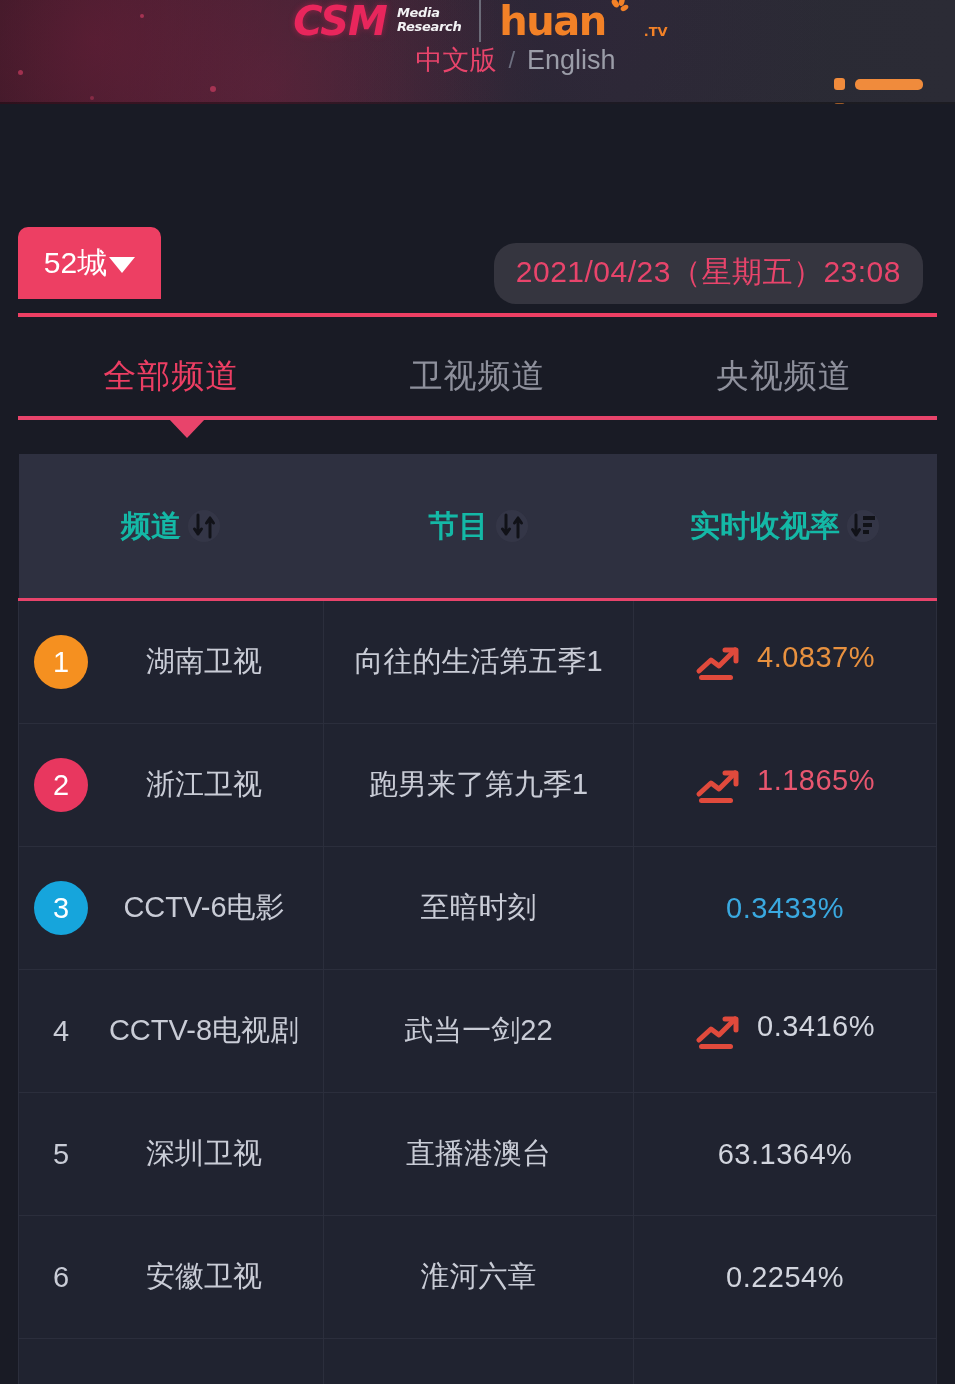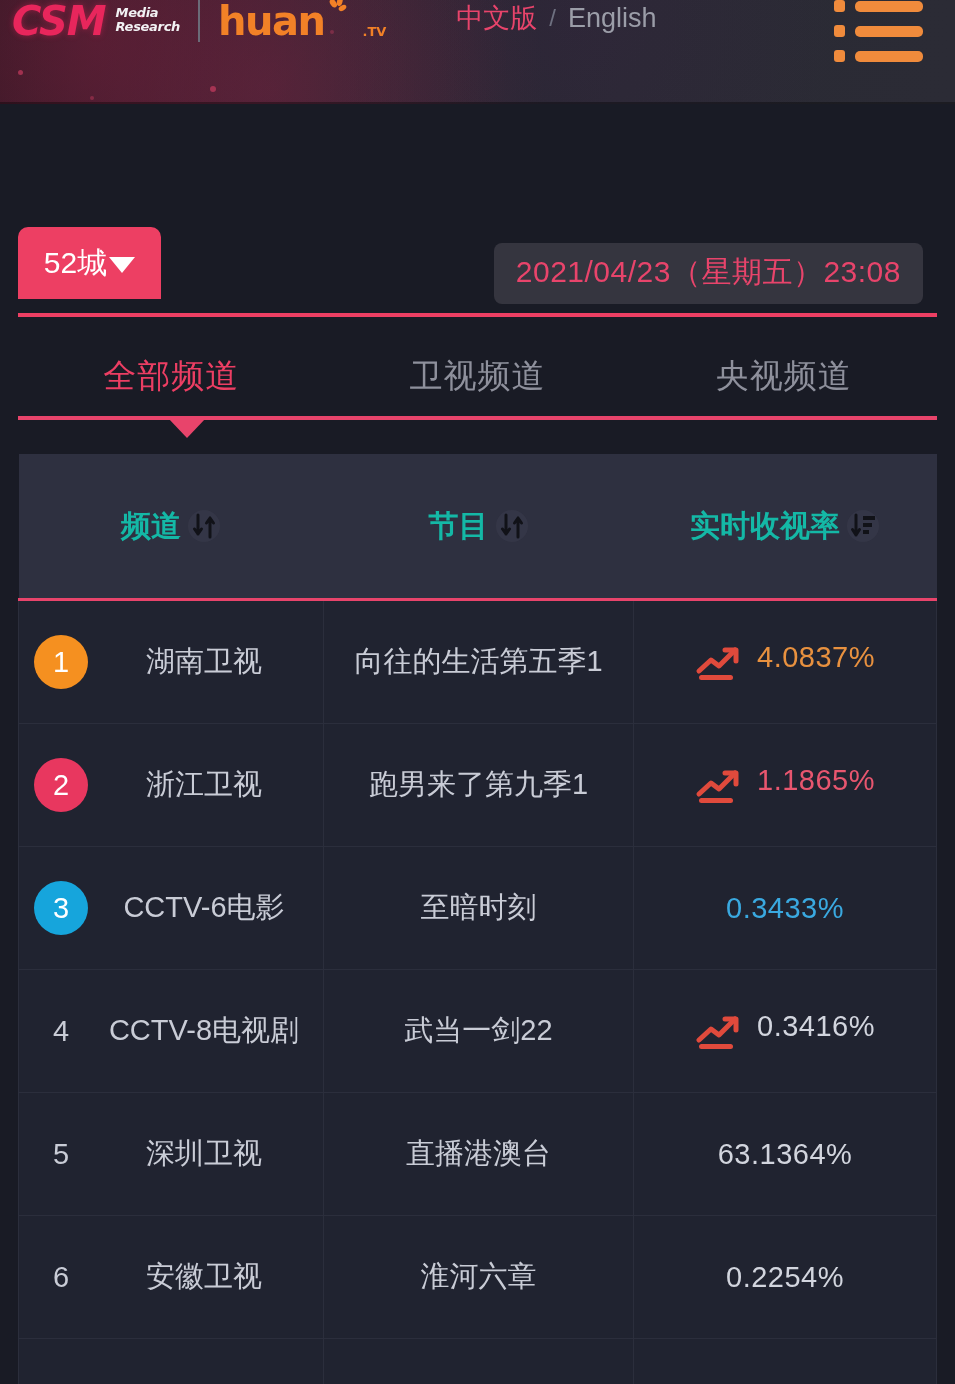--- a/index.html
+++ b/index.html
@@ -38,23 +38,24 @@
   .speck {
     position: absolute;
     border-radius: 50%;
     background: #e8446b;
     opacity: .55;
   }
   .header-inner {
     position: relative;
     height: 100%;
     display: flex;
-    align-items: flex-start;
-    padding: 0 20px 0 12px;
+    align-items: center;
+    padding: 0 20px 0 26px;
     box-sizing: border-box;
+    flex-direction: column;
   }
 
   .logo-group {
     display: flex;
     align-items: center;
     gap: 10px;
   }
   .csm-mark {
     font-family: "DejaVu Sans", sans-serif;
     font-style: italic;
@@ -174,21 +175,21 @@
     border-left: 13px solid transparent;
     border-right: 13px solid transparent;
     border-top: 16px solid #ffffff;
     margin-top: 4px;
   }
   .datetime-pill {
     position: absolute;
     right: 14px;
     bottom: 10px;
     background: #35353f;
-    border-radius: 8px;
+    border-radius: 22px;
     padding: 9px 22px 11px;
     color: #e8446b;
     font-size: 30px;
     letter-spacing: .5px;
     white-space: nowrap;
   }
   .toprow-underline {
     position: absolute;
     left: 0; right: 0; bottom: -3px;
     height: 4px;

